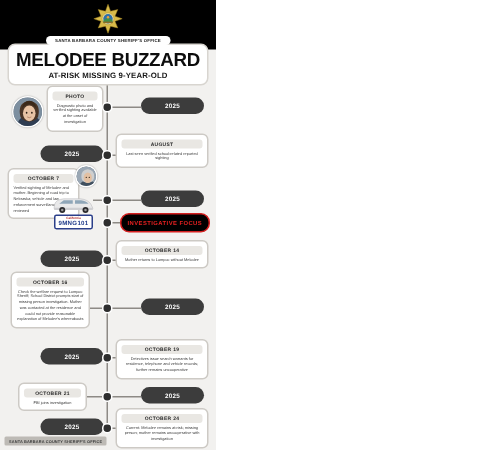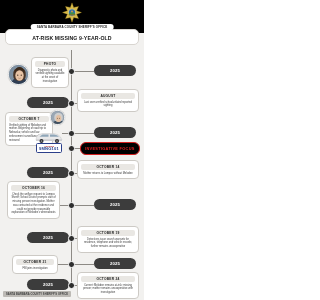--- a/index.html
+++ b/index.html
@@ -236,20 +236,21 @@
           <path d="M35 56 Q50 40 65 56 L65 62 L35 62 Z" fill="#3f8f4a"></path>
           <circle cx="50" cy="45" r="4" fill="#e8a13a"></circle>
           <rect x="35" y="59" width="30" height="5" fill="#8a6d2a"></rect>
         </g>
       </svg>
     </div>
     <div class="agency-ribbon">SANTA BARBARA COUNTY SHERIFF'S OFFICE</div>
   </div>
 
   <div class="titleblock">
+    <div class="title-main">MELODEE BUZZARD</div>
     <div class="title-sub">AT-RISK MISSING 9-YEAR-OLD</div>
   </div>
 
   <div class="timeline">
     <div class="spine"></div>
 
     <div class="node" style="top:18px;"></div>
     <div class="connector" style="left:48px; top:21.2px; width:22px;"></div>
     <div class="connector" style="left:74px; top:21.2px; width:20px;"></div>
 

